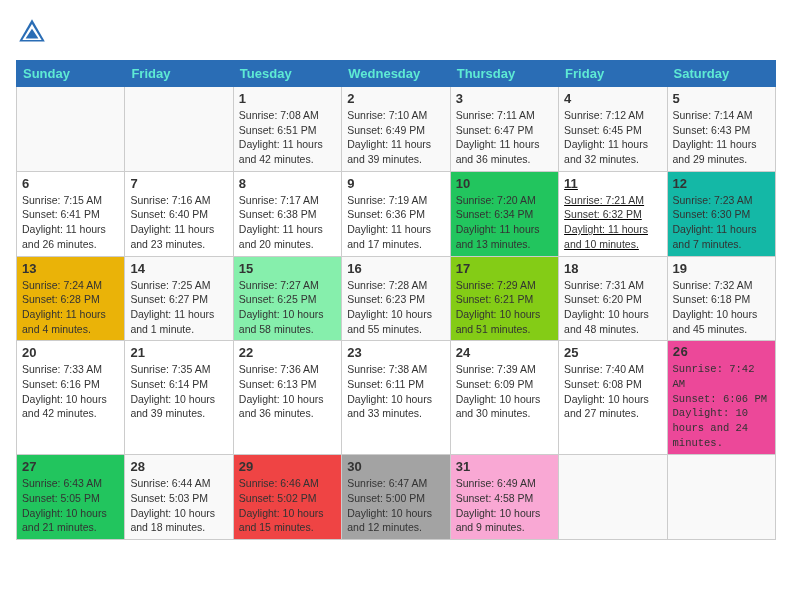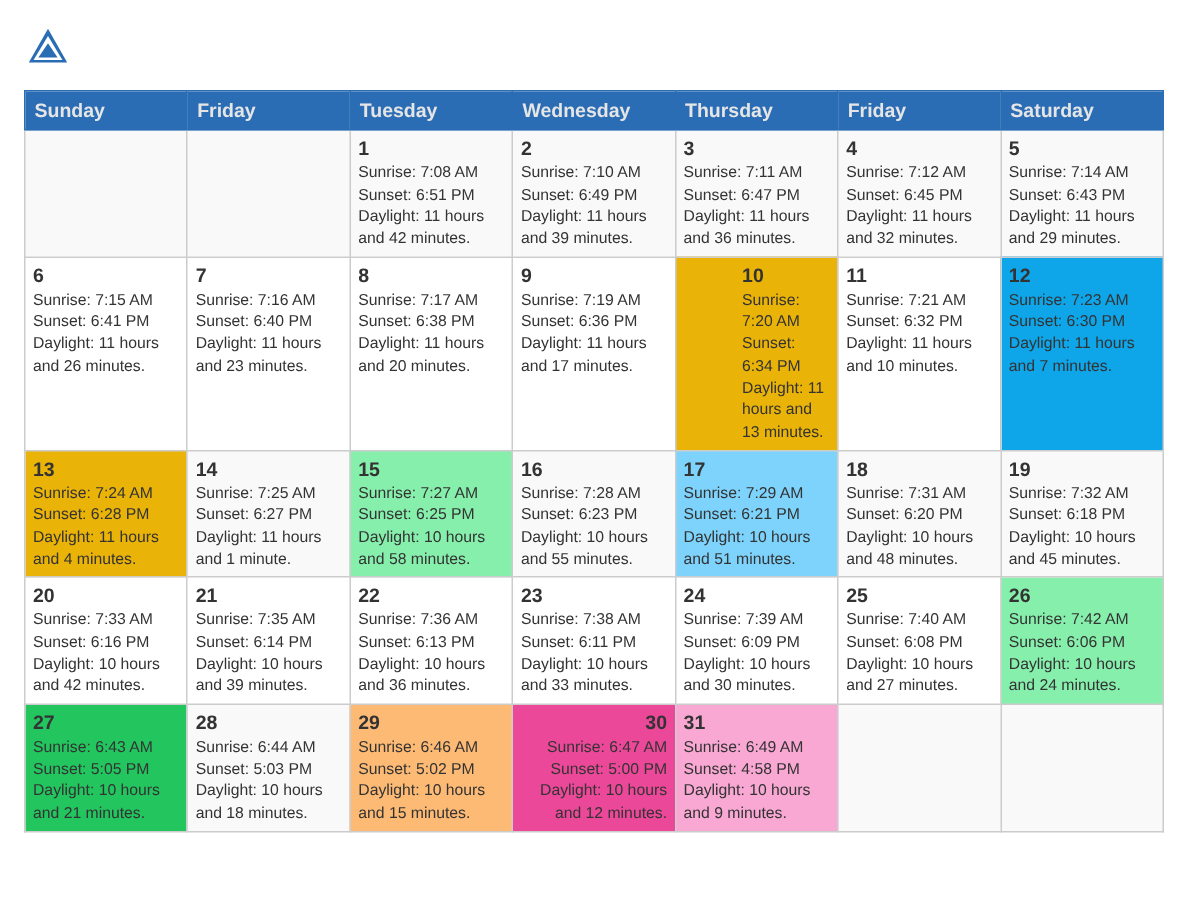--- a/index.html
+++ b/index.html
@@ -42,21 +42,21 @@
       font-size: 16px;
       color: #555;
     }
     table {
       width: 100%;
       border-collapse: collapse;
       font-size: 10.5px;
     }
     .day-header {
       background: #2a6db5;
-      color: #e5e5e5;
+      color: #5eead4;
       text-align: left;
       padding: 5px 6px;
       font-size: 13px;
       font-weight: bold;
       border: 1px solid #2a6db5;
     }
     td {
       border: 1px solid #ccc;
       vertical-align: top;
       padding: 4px 5px;
@@ -148,29 +148,29 @@
           <div class="cell-text">Sunrise: 7:16 AM<br>Sunset: 6:40 PM<br>Daylight: 11 hours and 23 minutes.</div>
         </td>
         <td style="background: rgb(255, 255, 255);">
           <span class="date-num">8</span>
           <div class="cell-text">Sunrise: 7:17 AM<br>Sunset: 6:38 PM<br>Daylight: 11 hours and 20 minutes.</div>
         </td>
         <td style="background: rgb(255, 255, 255);">
           <span class="date-num">9</span>
           <div class="cell-text">Sunrise: 7:19 AM<br>Sunset: 6:36 PM<br>Daylight: 11 hours and 17 minutes.</div>
         </td>
-        <td style="background: #eab308; padding-left: 44px;">
+        <td style="background: #22c55e;">
           <span class="date-num">10</span>
           <div class="cell-text">Sunrise: 7:20 AM<br>Sunset: 6:34 PM<br>Daylight: 11 hours and 13 minutes.</div>
         </td>
-        <td style="background: rgb(255, 255, 255);">
+        <td style="background: rgb(255, 255, 255); text-decoration: underline;">
           <span class="date-num">11</span>
           <div class="cell-text">Sunrise: 7:21 AM<br>Sunset: 6:32 PM<br>Daylight: 11 hours and 10 minutes.</div>
         </td>
-        <td style="background: #0ea5e9;">
+        <td style="background: #14b8a6;">
           <span class="date-num">12</span>
           <div class="cell-text">Sunrise: 7:23 AM<br>Sunset: 6:30 PM<br>Daylight: 11 hours and 7 minutes.</div>
         </td>
       </tr>
       <tr>
         <td style="background: #eab308;">
           <span class="date-num">13</span>
           <div class="cell-text">Sunrise: 7:24 AM<br>Sunset: 6:28 PM<br>Daylight: 11 hours and 4 minutes.</div>
         </td>
         <td style="background: rgb(249, 249, 249);">
@@ -178,21 +178,21 @@
           <div class="cell-text">Sunrise: 7:25 AM<br>Sunset: 6:27 PM<br>Daylight: 11 hours and 1 minute.</div>
         </td>
         <td style="background: #86efac;">
           <span class="date-num">15</span>
           <div class="cell-text">Sunrise: 7:27 AM<br>Sunset: 6:25 PM<br>Daylight: 10 hours and 58 minutes.</div>
         </td>
         <td style="background: rgb(249, 249, 249);">
           <span class="date-num">16</span>
           <div class="cell-text">Sunrise: 7:28 AM<br>Sunset: 6:23 PM<br>Daylight: 10 hours and 55 minutes.</div>
         </td>
-        <td style="background: #7dd3fc;">
+        <td style="background: #84cc16;">
           <span class="date-num">17</span>
           <div class="cell-text">Sunrise: 7:29 AM<br>Sunset: 6:21 PM<br>Daylight: 10 hours and 51 minutes.</div>
         </td>
         <td style="background: rgb(249, 249, 249);">
           <span class="date-num">18</span>
           <div class="cell-text">Sunrise: 7:31 AM<br>Sunset: 6:20 PM<br>Daylight: 10 hours and 48 minutes.</div>
         </td>
         <td style="background: rgb(249, 249, 249);">
           <span class="date-num">19</span>
           <div class="cell-text">Sunrise: 7:32 AM<br>Sunset: 6:18 PM<br>Daylight: 10 hours and 45 minutes.</div>
@@ -216,39 +216,39 @@
           <div class="cell-text">Sunrise: 7:38 AM<br>Sunset: 6:11 PM<br>Daylight: 10 hours and 33 minutes.</div>
         </td>
         <td style="background: rgb(255, 255, 255);">
           <span class="date-num">24</span>
           <div class="cell-text">Sunrise: 7:39 AM<br>Sunset: 6:09 PM<br>Daylight: 10 hours and 30 minutes.</div>
         </td>
         <td style="background: rgb(255, 255, 255);">
           <span class="date-num">25</span>
           <div class="cell-text">Sunrise: 7:40 AM<br>Sunset: 6:08 PM<br>Daylight: 10 hours and 27 minutes.</div>
         </td>
-        <td style="background: #86efac;">
+        <td style="background: #ec4899; font-family: Liberation Mono, monospace;">
           <span class="date-num">26</span>
           <div class="cell-text">Sunrise: 7:42 AM<br>Sunset: 6:06 PM<br>Daylight: 10 hours and 24 minutes.</div>
         </td>
       </tr>
       <tr>
         <td style="background: #22c55e;">
           <span class="date-num">27</span>
           <div class="cell-text">Sunrise: 6:43 AM<br>Sunset: 5:05 PM<br>Daylight: 10 hours and 21 minutes.</div>
         </td>
         <td style="background: rgb(249, 249, 249);">
           <span class="date-num">28</span>
           <div class="cell-text">Sunrise: 6:44 AM<br>Sunset: 5:03 PM<br>Daylight: 10 hours and 18 minutes.</div>
         </td>
-        <td style="background: #fdba74;">
+        <td style="background: #ef4444;">
           <span class="date-num">29</span>
           <div class="cell-text">Sunrise: 6:46 AM<br>Sunset: 5:02 PM<br>Daylight: 10 hours and 15 minutes.</div>
         </td>
-        <td style="background: #ec4899; text-align: right;">
+        <td style="background: #a3a3a3;">
           <span class="date-num">30</span>
           <div class="cell-text">Sunrise: 6:47 AM<br>Sunset: 5:00 PM<br>Daylight: 10 hours and 12 minutes.</div>
         </td>
         <td style="background: #f9a8d4;">
           <span class="date-num">31</span>
           <div class="cell-text">Sunrise: 6:49 AM<br>Sunset: 4:58 PM<br>Daylight: 10 hours and 9 minutes.</div>
         </td>
         <td class="empty" style="background: rgb(249, 249, 249);"></td>
         <td class="empty" style="background: rgb(249, 249, 249);"></td>
       </tr>

